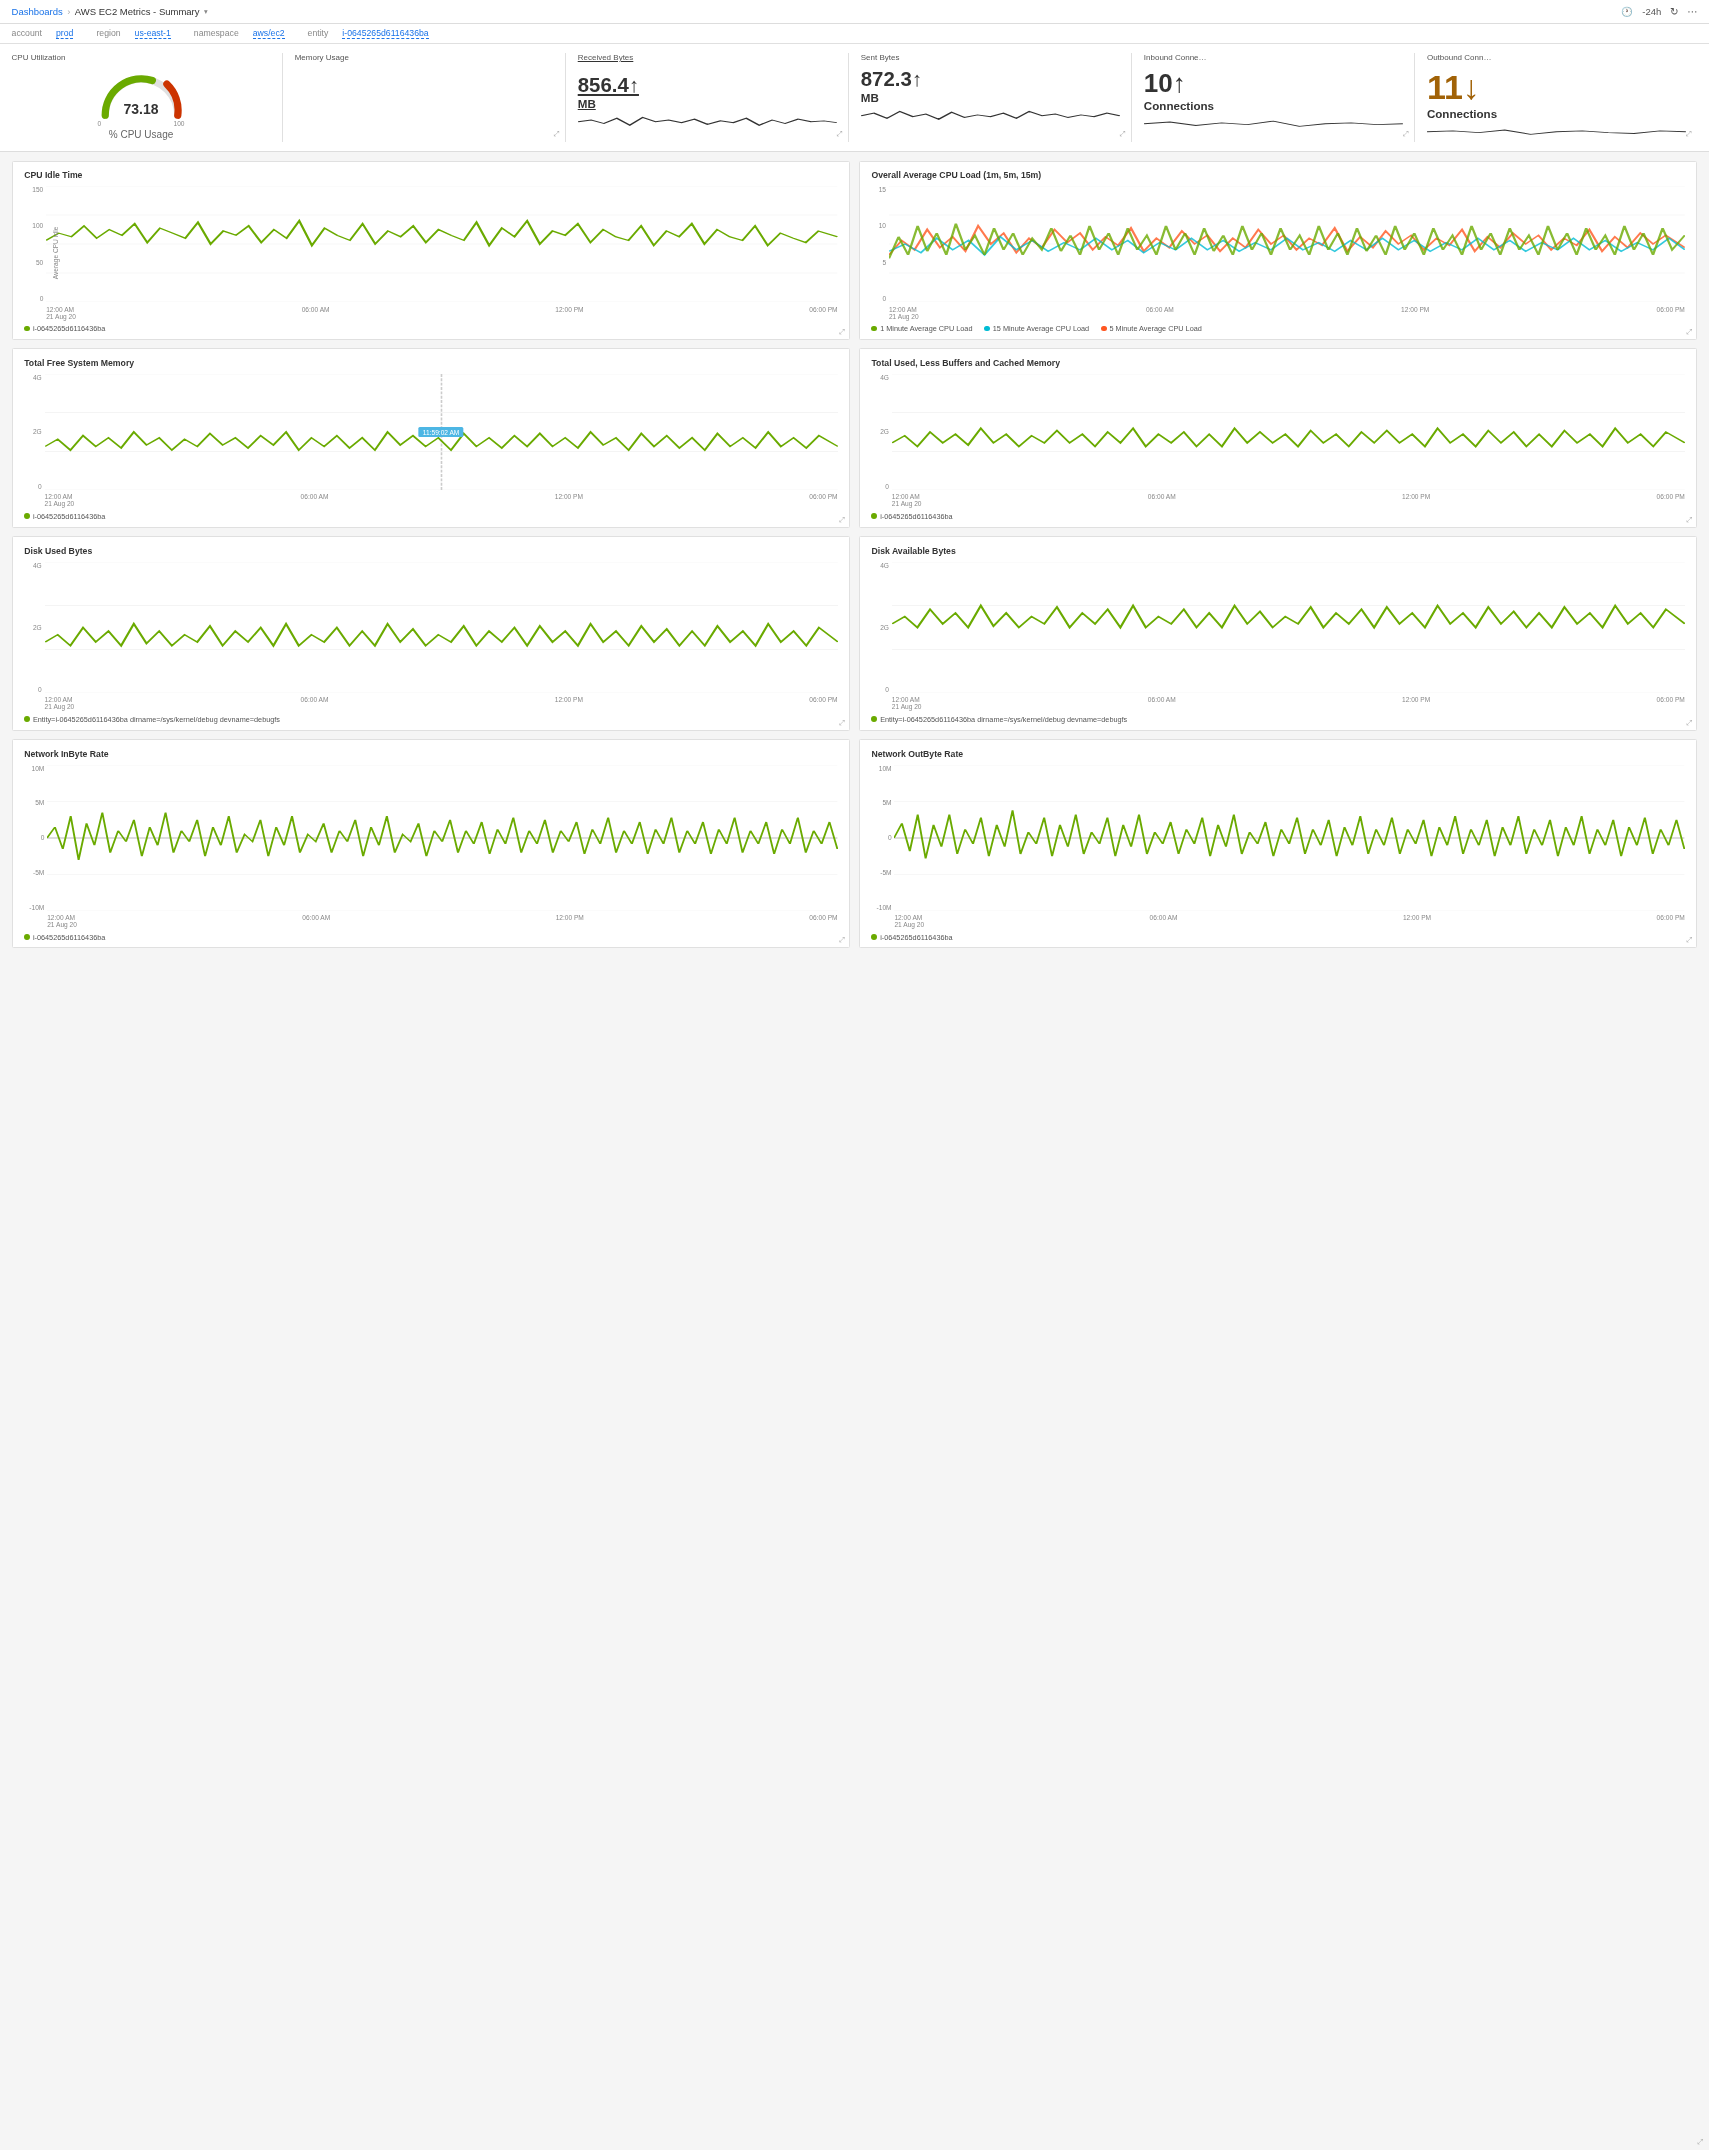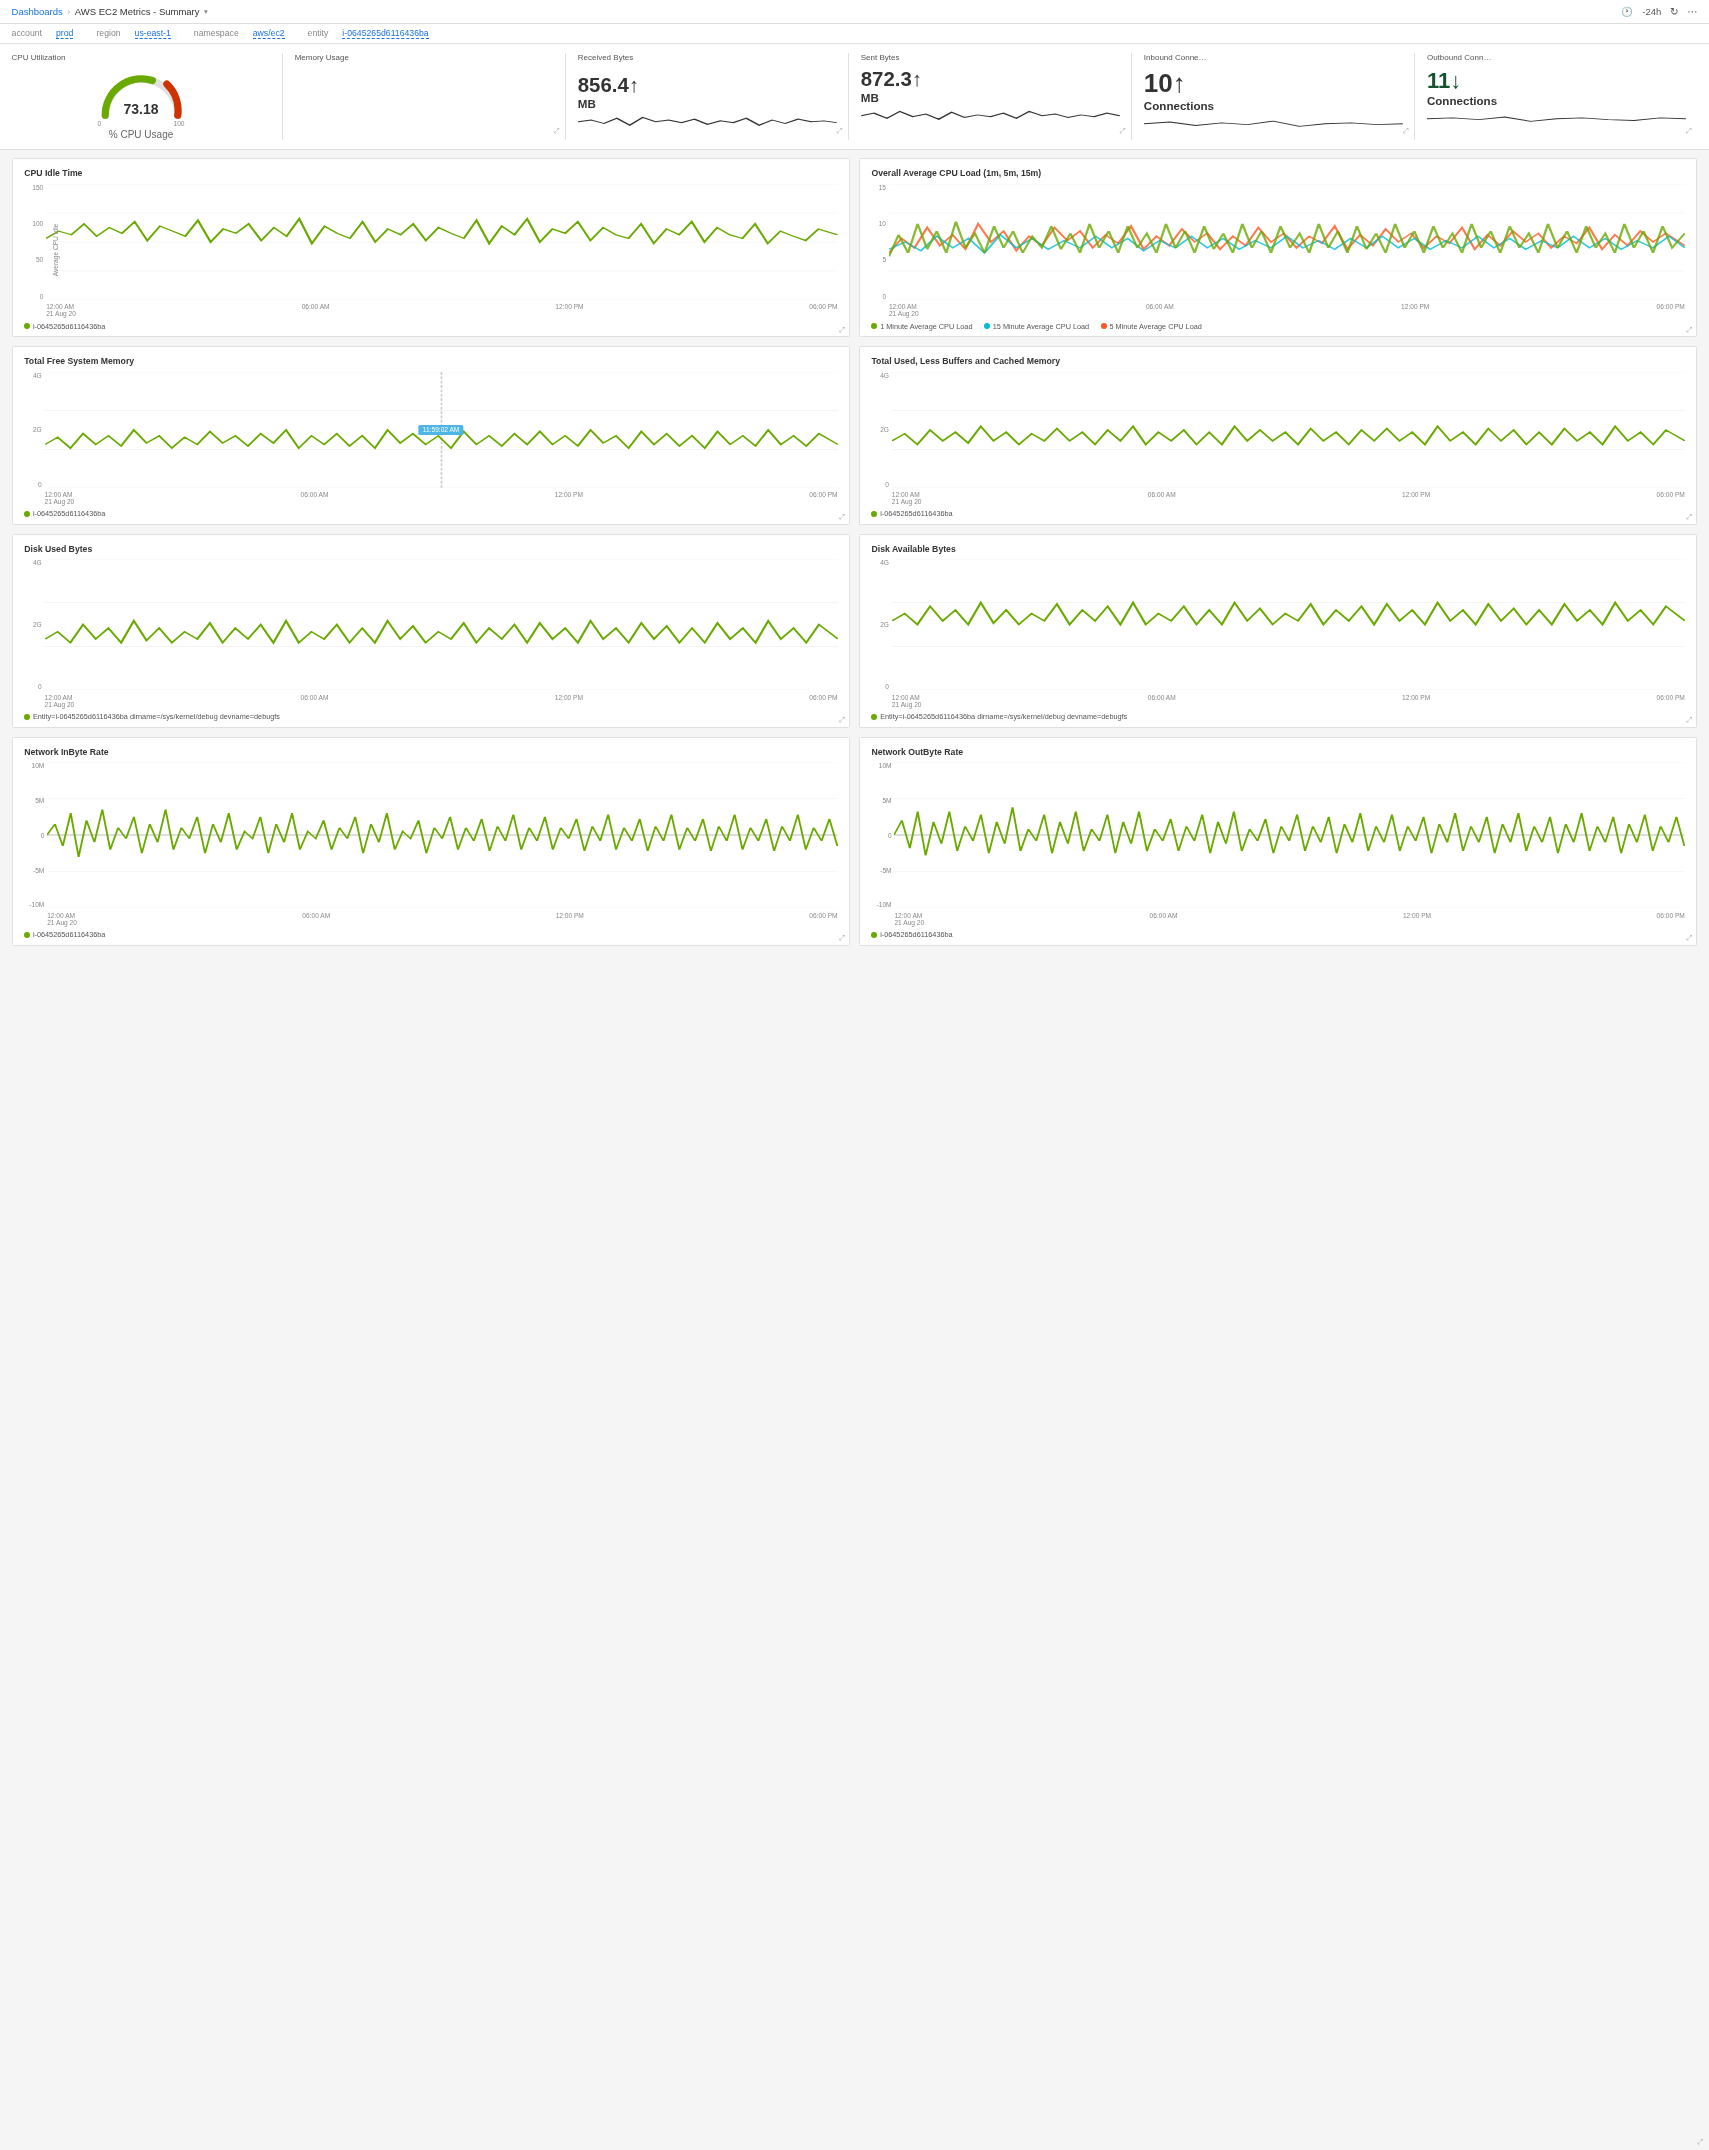--- a/index.html
+++ b/index.html
@@ -156,21 +156,21 @@
       <div class="gauge-label">% CPU Usage</div>
     </div>
     <div style="position:absolute;bottom:4.4px;right:5.8px;color:#aaa;font-size:7.3px;">⤢</div>
   </div>
 
   <div class="card" style="position:relative;">
     <div class="card-title">Memory Usage</div>
     <div style="position:absolute;bottom:4.4px;right:5.8px;color:#aaa;font-size:7.3px;">⤢</div>
   </div>
 
-  <div class="card" style="position:relative;">
+  <div class="card" style="position:relative;text-decoration:underline;">
     <div class="card-title">Received Bytes</div>
     <div style="display:flex;align-items:baseline;gap:2.9px;margin-top:12px;">
       <span style="font-size:20.4px;font-weight:700;">856.4↑</span>
     </div>
     <div style="font-size:11.6px;font-weight:600;color:#333;">MB</div>
     <svg class="sparkline" viewBox="0 0 100 20" preserveAspectRatio="none" style="width:100%;height:17.5px;margin-top:2.9px;">
       <polyline points="0,10 5,8 10,12 15,6 20,14 25,5 30,10 35,8 40,11 45,7 50,13 55,9 60,11 65,6 70,14 75,8 80,12 85,7 90,10 95,9 100,11" fill="none" stroke="#333" stroke-width="1"></polyline>
     </svg>
     <div style="position:absolute;bottom:4.4px;right:5.8px;color:#aaa;font-size:7.3px;">⤢</div>
   </div>
@@ -192,21 +192,21 @@
     <div style="font-size:26px;font-weight:700;color:#333;">10↑</div>
     <div style="font-size:11.6px;font-weight:600;color:#333;">Connections</div>
     <svg viewBox="0 0 100 20" preserveAspectRatio="none" style="width:100%;height:17.5px;margin-top:2.9px;">
       <polyline points="0,10 10,8 20,12 30,9 40,11 50,7 60,13 70,10 80,9 90,11 100,10" fill="none" stroke="#333" stroke-width="1"></polyline>
     </svg>
     <div style="position:absolute;bottom:4.4px;right:5.8px;color:#aaa;font-size:7.3px;">⤢</div>
   </div>
 
   <div class="card" style="position:relative;">
     <div class="card-title">Outbound Conn…</div>
-    <div style="font-size:22px;font-weight:700;color:#14532d;">11↓</div>
+    <div style="font-size:34px;font-weight:700;color:#a16207;">11↓</div>
     <div style="font-size:11.6px;font-weight:600;color:#333;">Connections</div>
     <svg viewBox="0 0 100 20" preserveAspectRatio="none" style="width:100%;height:17.5px;margin-top:2.9px;">
       <polyline points="0,10 10,9 20,11 30,8 40,13 50,10 60,9 70,11 80,12 90,9 100,10" fill="none" stroke="#333" stroke-width="1"></polyline>
     </svg>
     <div style="position:absolute;bottom:4.4px;right:5.8px;color:#aaa;font-size:7.3px;">⤢</div>
   </div>
 
 </div>
 
 <div class="charts-area">

